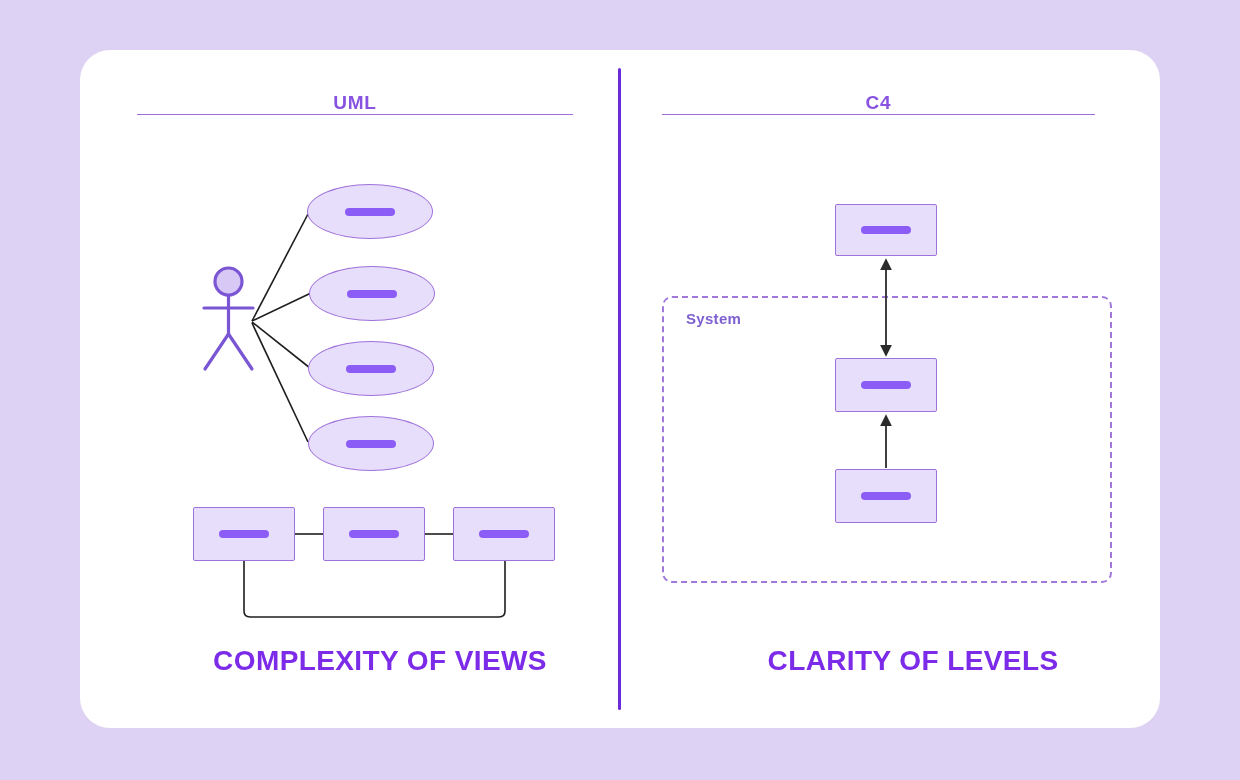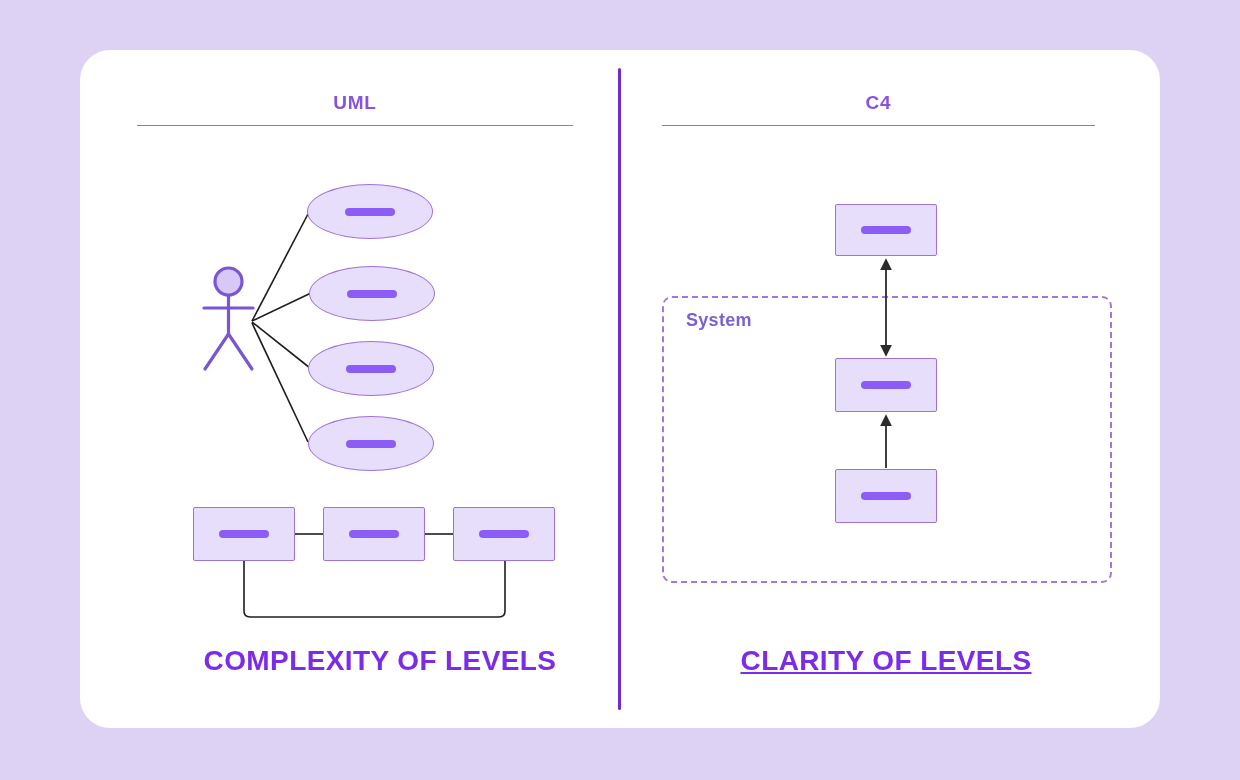--- a/index.html
+++ b/index.html
@@ -14,21 +14,21 @@
     background:#FFFFFF;border-radius:30px;
   }
   .divider{
     position:absolute;left:538px;top:18px;width:3px;height:642px;
     background:#6B2BD8;border-radius:2px;
   }
   svg.layer{position:absolute;left:0;top:0;width:1080px;height:678px;pointer-events:none;}
 
   .panel-header{
     position:absolute;top:42px;text-align:center;
-    padding-bottom:11px;border-bottom:1.6px solid #9F6CD9;
+    border-bottom:1.6px solid #9F6CD9;
     font-weight:bold;font-size:19px;letter-spacing:0.8px;color:#8753E0;
   }
   .panel-header.uml{left:57px;width:436px;}
   .panel-header.c4{left:582px;width:433px;}
 
   .usecase{
     position:absolute;width:126px;height:55px;border-radius:50%;
     background:#E7DEFB;border:1.6px solid #9F72DB;
     display:flex;align-items:center;justify-content:center;
     box-sizing:border-box;
@@ -40,30 +40,30 @@
     box-sizing:border-box;
   }
   .bar{width:50px;height:8px;border-radius:4px;background:#8B5CF6;}
 
   .dashed-box{
     position:absolute;left:582px;top:246px;width:450px;height:287px;
     border:2px dashed #A077DB;border-radius:10px;box-sizing:border-box;
   }
   .system-label{
     position:absolute;left:22px;top:12px;
-    font-weight:bold;font-size:18px;color:#7E60D0;letter-spacing:0.3px;
+    font-weight:bold;font-size:15px;color:#7E60D0;letter-spacing:0.3px;
   }
 
   .caption{
     position:absolute;top:595px;transform:translateX(-50%);
     font-weight:bold;font-size:28px;letter-spacing:0.4px;
     color:#7C2BE8;white-space:nowrap;
   }
   .caption.uml{left:300px;}
-  .caption.c4{left:806px;text-decoration:underline;}
+  .caption.c4{left:833px;}
 </style>
 </head>
 <body>
 
 <div class="card">
 
   <svg class="layer" viewBox="0 0 1080 678">
     <g stroke="#7A55D4" stroke-width="3.2" stroke-linecap="round" fill="none">
       <circle cx="148.5" cy="231.5" r="13.5" fill="#D8C8F6"></circle>
       <line x1="148.5" y1="245.5" x2="148.5" y2="284"></line>
@@ -105,21 +105,21 @@
     <div class="box" style="left:113px;top:457px;">
       <div class="bar"></div>
     </div>
     <div class="box" style="left:243px;top:457px;">
       <div class="bar"></div>
     </div>
     <div class="box" style="left:373px;top:457px;">
       <div class="bar"></div>
     </div>
 
-    <div class="caption uml">COMPLEXITY OF LEVELS</div>
+    <div class="caption uml">COMPLEXITY OF VIEWS</div>
   </section>
 
   <section>
     <div class="panel-header c4">
       <span>C4</span>
     </div>
 
     <div class="dashed-box">
       <span class="system-label">System</span>
     </div>

